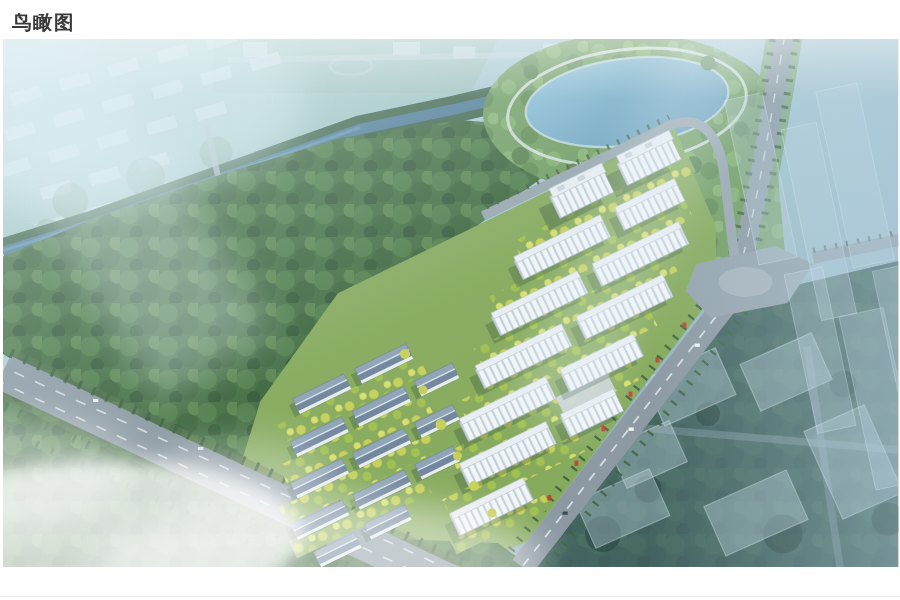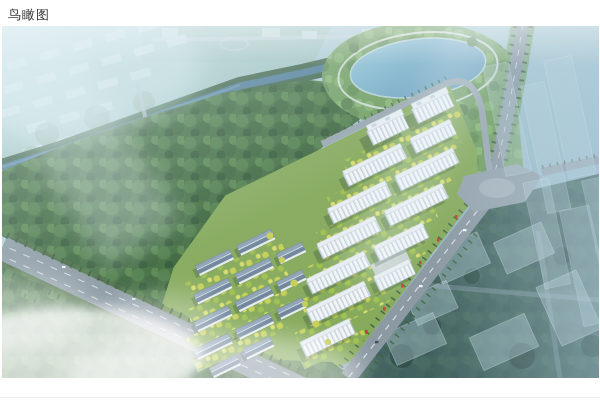--- a/index.html
+++ b/index.html
@@ -1,18 +1,18 @@
 <!DOCTYPE html>
 <html style="--page-bg: #ffffff; --title-color: #3a3a3a; --sky-top: #c3e0ec; --sky-mid: #a5c8d6; --sky-low: #86a9b8; --river-water: #4a7793; --lake-water: #6ea6c2; --forest-green: #3f6a3c; --park-green: #6f9b5c; --lawn-green: #84a857; --accent-foliage: #c6cf52; --building-white: #f3f6f8; --facade-shade: #9fb0ba; --townhouse-roof: #8da1b4; --road-gray: #8a97a0; --ghost-zone: #44616d; --ghost-building: #b9cfdb; --mist-white: #ffffff; --car-red: #c23b2e;"><head>
 <meta charset="utf-8">
 <style>
   html,body{margin:0;padding:0;background:#fff;}
   .stage{position:relative;width:600px;height:400px;background:var(--page-bg,#fff);overflow:hidden;
          font-family:"Liberation Sans","DejaVu Sans",sans-serif;}
-  .page-title{position:absolute;left:8px;top:6px;font-size:13px;font-weight:400;
+  .page-title{position:absolute;left:8px;top:6px;font-size:13px;font-weight:700;
               color:var(--title-color,#3a3a3a);letter-spacing:1px;}
   .render{position:absolute;left:2px;top:26px;width:597px;height:352px;margin:0;overflow:hidden;}
   .render svg{display:block;width:100%;height:100%;}
   .footer-line{position:absolute;left:0;right:0;bottom:2px;height:1px;background:#ececec;}
 </style>
 </head>
 <body>
 
 <div class="stage">
   <div class="page-title">鸟瞰图</div>

